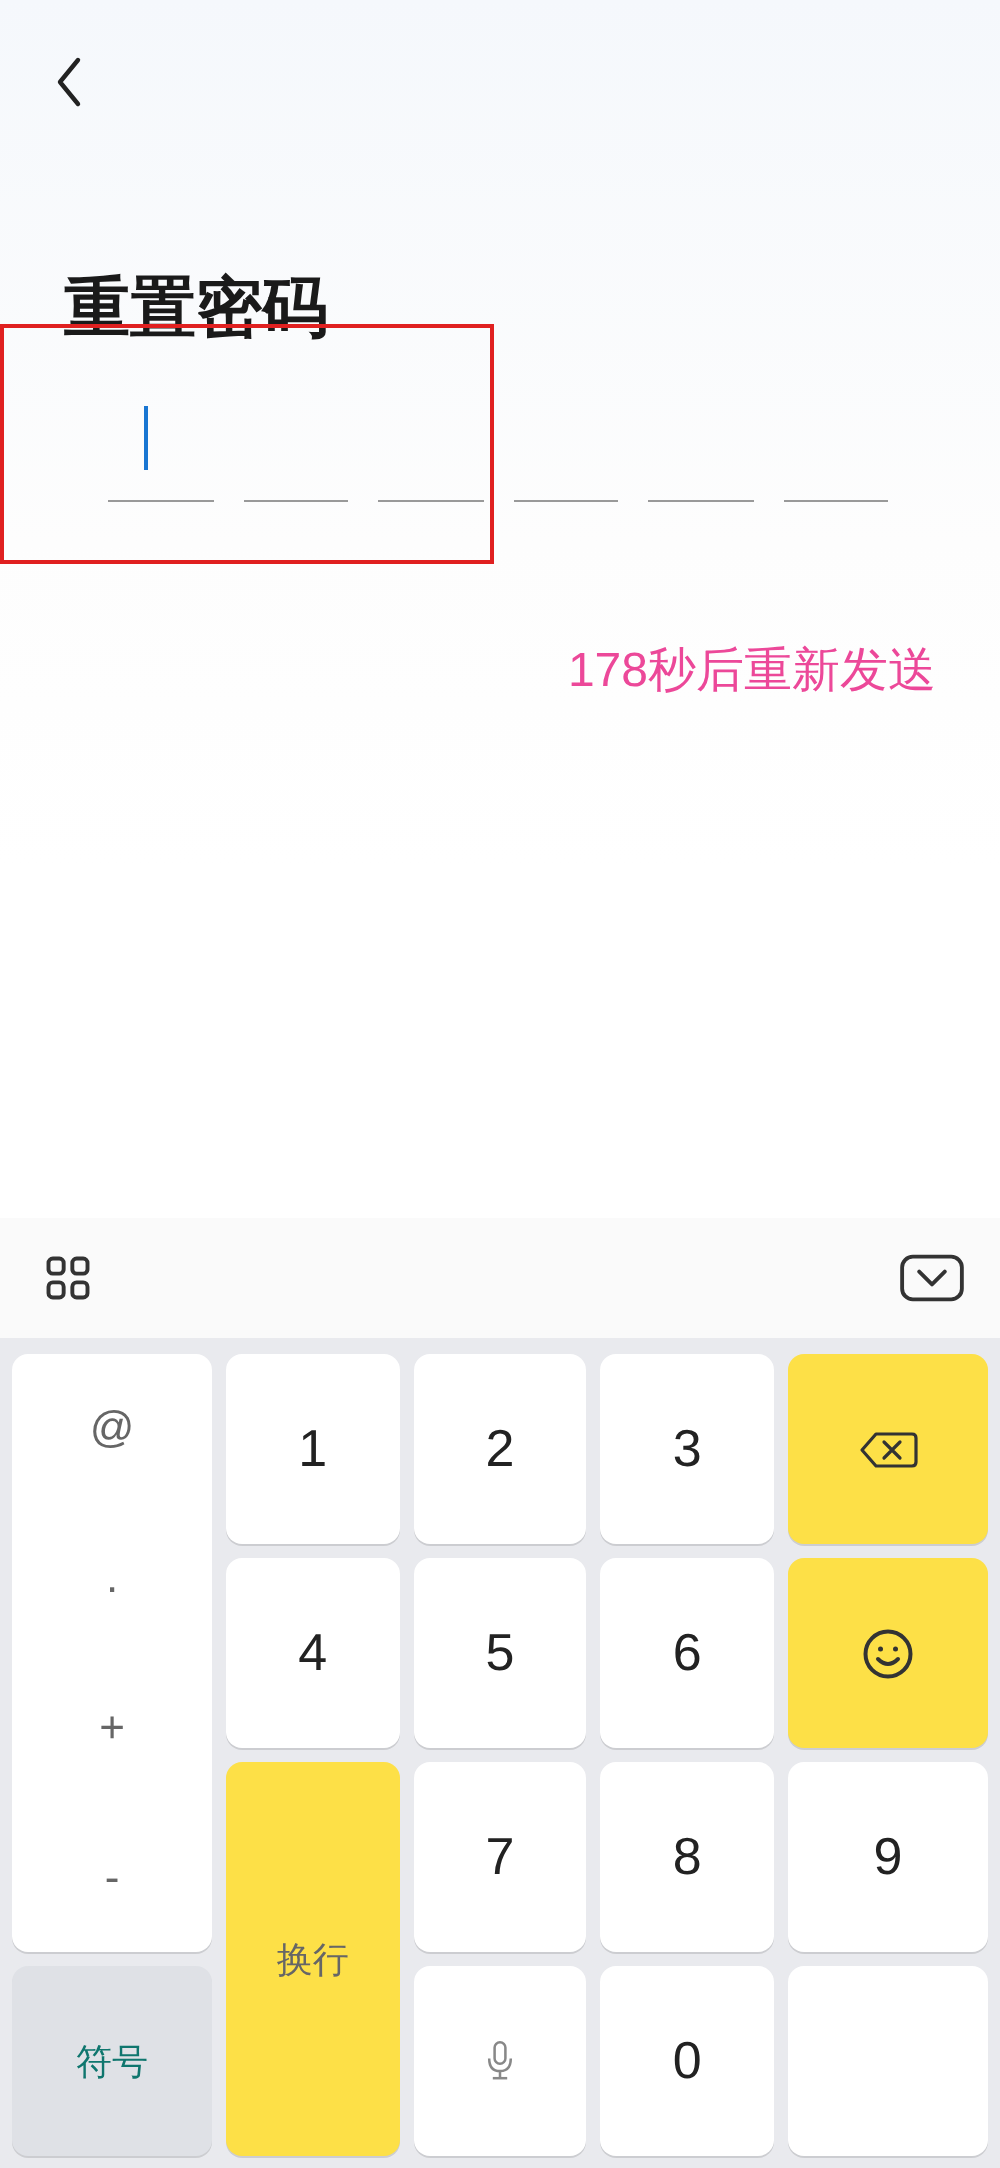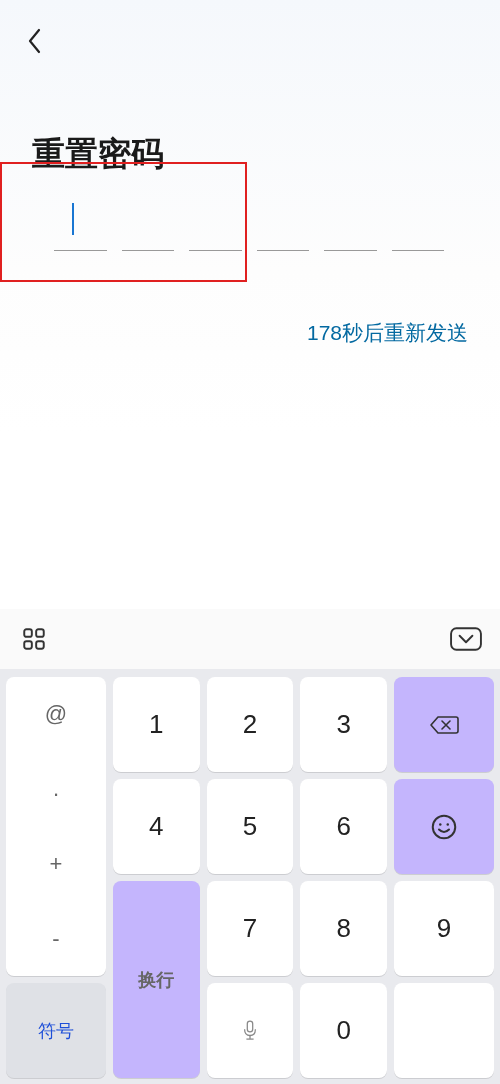--- a/index.html
+++ b/index.html
@@ -79,22 +79,22 @@
       background: #1976d2;
       animation: blink 1s step-start infinite;
     }
     @keyframes blink {
       50% { opacity: 0; }
     }
     .resend {
       margin-top: 60px;
       text-align: right;
       padding-right: 0px;
-      font-size: 21px;
-      color: #0369a1;
+      font-size: 24px;
+      color: #ec4899;
     }
     .keyboard {
       position: absolute;
       bottom: 0;
       left: 0;
       right: 0;
       background: #e9eaee;
     }
     .kb-toolbar {
       display: flex;
@@ -125,29 +125,28 @@
       display: flex;
       align-items: center;
       justify-content: center;
       font-size: 26px;
       color: #222;
       box-shadow: 0 1px 0 rgba(0,0,0,0.12);
       cursor: pointer;
       user-select: none;
     }
     .key.gray {
-      background: #c4b5fd;
-      font-weight: bold;
+      background: #fde047;
     }
     .key.light-gray {
       background: #dfe1e6;
     }
     .key.small-text {
       font-size: 18px;
-      color: #1d4ed8;
+      color: #0f766e;
     }
     .key.enter {
       font-size: 18px;
       color: #666;
     }
     .sym-col {
       display: grid;
       grid-template-rows: repeat(4, 1fr);
       gap: 0;
       background: #ffffff;

